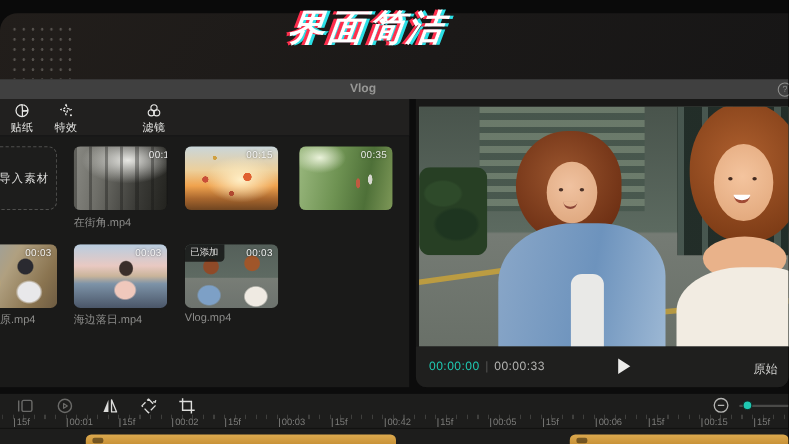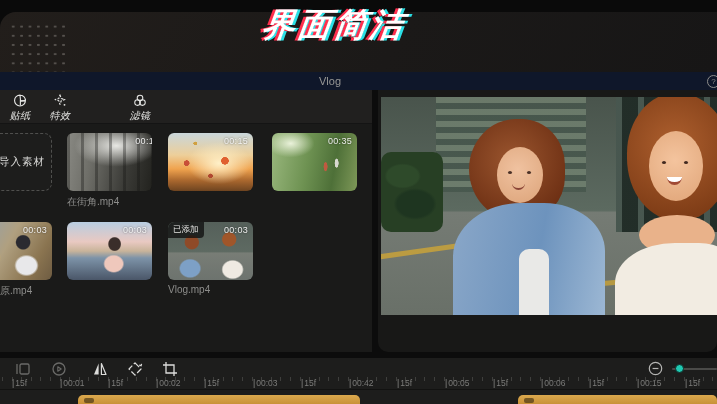--- a/index.html
+++ b/index.html
@@ -11,29 +11,29 @@
   .banner-card{position:absolute;left:0;top:12px;width:717px;height:60px;border-radius:16px 0 0 0;
     background:linear-gradient(120deg,#221e1b 0%,#1b1918 55%,#171616 100%);}
   .dot-grid{position:absolute;left:9px;top:22px;width:60px;height:50px;
     background-image:radial-gradient(circle,#56524e 1px,transparent 1.4px);
     background-size:8.4px 9.2px;}
   .banner-title{position:absolute;left:262px;top:3px;font-size:33px;font-weight:900;font-style:italic;
     color:#fff;letter-spacing:3px;transform:skewX(-7deg);white-space:nowrap;
     text-shadow:-3px 0 0 #ff2e4d,3px 0 0 #2be0e6;}
 
   
-  .app-header{position:absolute;left:0;top:72px;width:717px;height:18px;background:#0f172a;}
+  .app-header{position:absolute;left:0;top:72px;width:717px;height:18px;background:#404040;font-weight:bold;}
   .app-title{position:absolute;left:0;top:3px;width:660px;text-align:center;font-size:11px;color:#979795;}
   .help-ring{position:absolute;left:707px;top:75px;width:13px;height:13px;border:1.3px solid #8d8d8b;
     border-radius:50%;color:#8d8d8b;font-size:8px;text-align:center;line-height:12px;}
 
   
   .media-panel{position:absolute;left:0;top:90px;width:372px;height:262px;background:#1a1a19;}
   .tabs-bar{position:absolute;left:0;top:0;width:372px;height:34px;background:#21201f;border-bottom:1px solid #141414;}
-  .tab{position:absolute;top:3px;width:40px;text-align:center;cursor:pointer;font-style:italic;}
+  .tab{position:absolute;top:3px;width:40px;text-align:center;cursor:pointer;}
   .tab svg{display:block;margin:0 auto;}
   .tab .tab-label{display:block;margin-top:1px;font-size:10px;color:#e6e6e4;letter-spacing:.5px;}
   .tab1{left:0;} .tab2{left:40px;} .tab3{left:80px;} .tab4{left:120px;} .tab5{left:160px;}
 
   .import-btn{position:absolute;left:-8px;top:43px;width:60px;height:58px;border:1px dashed #4f4f4d;
     border-radius:8px;color:#dcdcda;font-size:10.5px;display:flex;align-items:center;justify-content:center;
     letter-spacing:1px;background:#1d1d1c;cursor:pointer;}
 
   .card{position:absolute;width:85px;height:58px;border-radius:6px;background:#0e0e0d;overflow:hidden;}
   .row1{top:43px;} .row2{top:132px;}
@@ -206,20 +206,21 @@
     <div class="card row2 c1">
       <div class="thumb-art art-beach"></div>
       <span class="dur">00:03</span>
     </div>
     <div class="card row2 c2">
       <div class="thumb-art art-vlogmini"></div>
       <span class="badge-added">已添加</span>
       <span class="dur">00:03</span>
     </div>
     <div class="fname fr2 f0">原.mp4</div>
+    <div class="fname fr2 f1">海边落日.mp4</div>
     <div class="fname fr2 f2">Vlog.mp4</div>
   </div>
 
   <div class="preview-panel">
     <div class="video">
       <div class="v-bg"></div>
       <div class="v-slats"></div>
       <div class="v-glass"></div>
       <div class="v-hedge"></div>
       <div class="v-line1"></div>
@@ -232,20 +233,27 @@
       <div class="w1-body"></div>
       <div class="w1-shirt"></div>
       <div class="w2-hair"></div>
       <div class="w2-face"></div>
       <div class="w2-eye1"></div>
         <div class="w2-eye2"></div>
       <div class="w2-smile"></div>
       <div class="w2-neck"></div>
       <div class="w2-top"></div>
     </div>
+    <div class="controls-bar">
+      <div class="time-group">
+        <span class="t-cur">00:00:00</span><span class="t-sep">|</span><span class="t-tot">00:00:33</span>
+      </div>
+      <div class="play-btn"></div>
+      <div class="ratio-label">原始</div>
+    </div>
   </div>
 
   <div class="timeline">
     <svg class="tl-icon ti1" viewBox="0 0 18 18">
       <path d="M3 4 v10" stroke="#6a6a68" stroke-width="1.3"></path>
       <rect x="6" y="4" width="9" height="10" rx="1.5" fill="none" stroke="#6a6a68" stroke-width="1.3"></rect>
     </svg>
     <svg class="tl-icon ti2" viewBox="0 0 18 18">
       <circle cx="9" cy="9" r="6" fill="none" stroke="#6a6a68" stroke-width="1.3"></circle>
       <path d="M7.8 6.8 l3.4 2.2 -3.4 2.2 Z" fill="none" stroke="#6a6a68" stroke-width="1.1" stroke-linejoin="round"></path>

